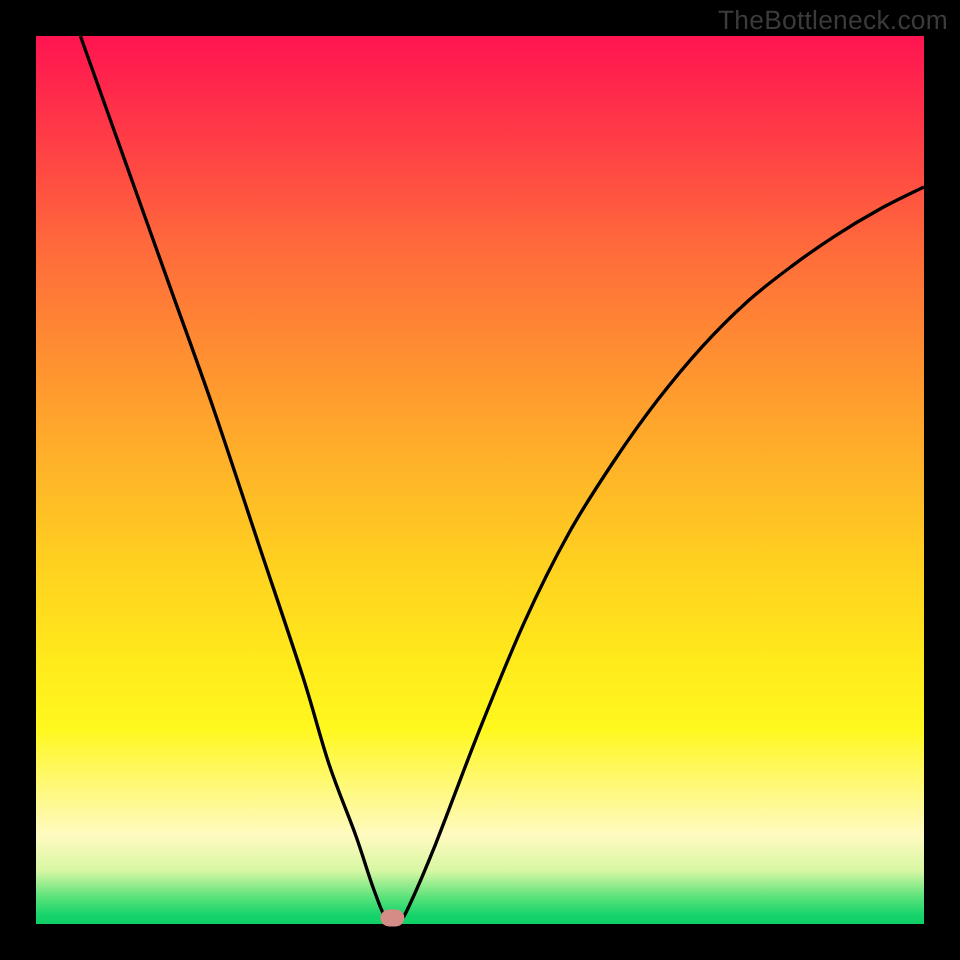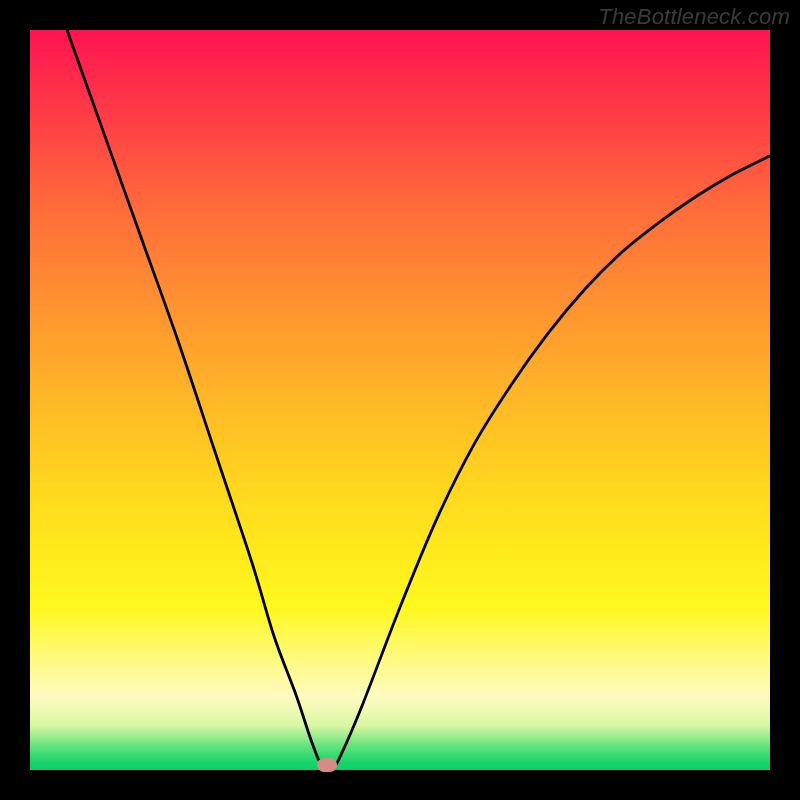--- a/index.html
+++ b/index.html
@@ -42,21 +42,20 @@
   }
   .watermark {
     position: absolute;
     top: 4px;
     right: 10px;
     color: #3b3b3b;
     font-size: 22px;
     font-weight: 500;
     letter-spacing: 0.2px;
     user-select: none;
-    font-style: italic;
   }
   svg.curve {
     position: absolute;
     inset: 0;
   }
   .marker {
     position: absolute;
     width: 20px;
     height: 14px;
     background: #d58c86;

